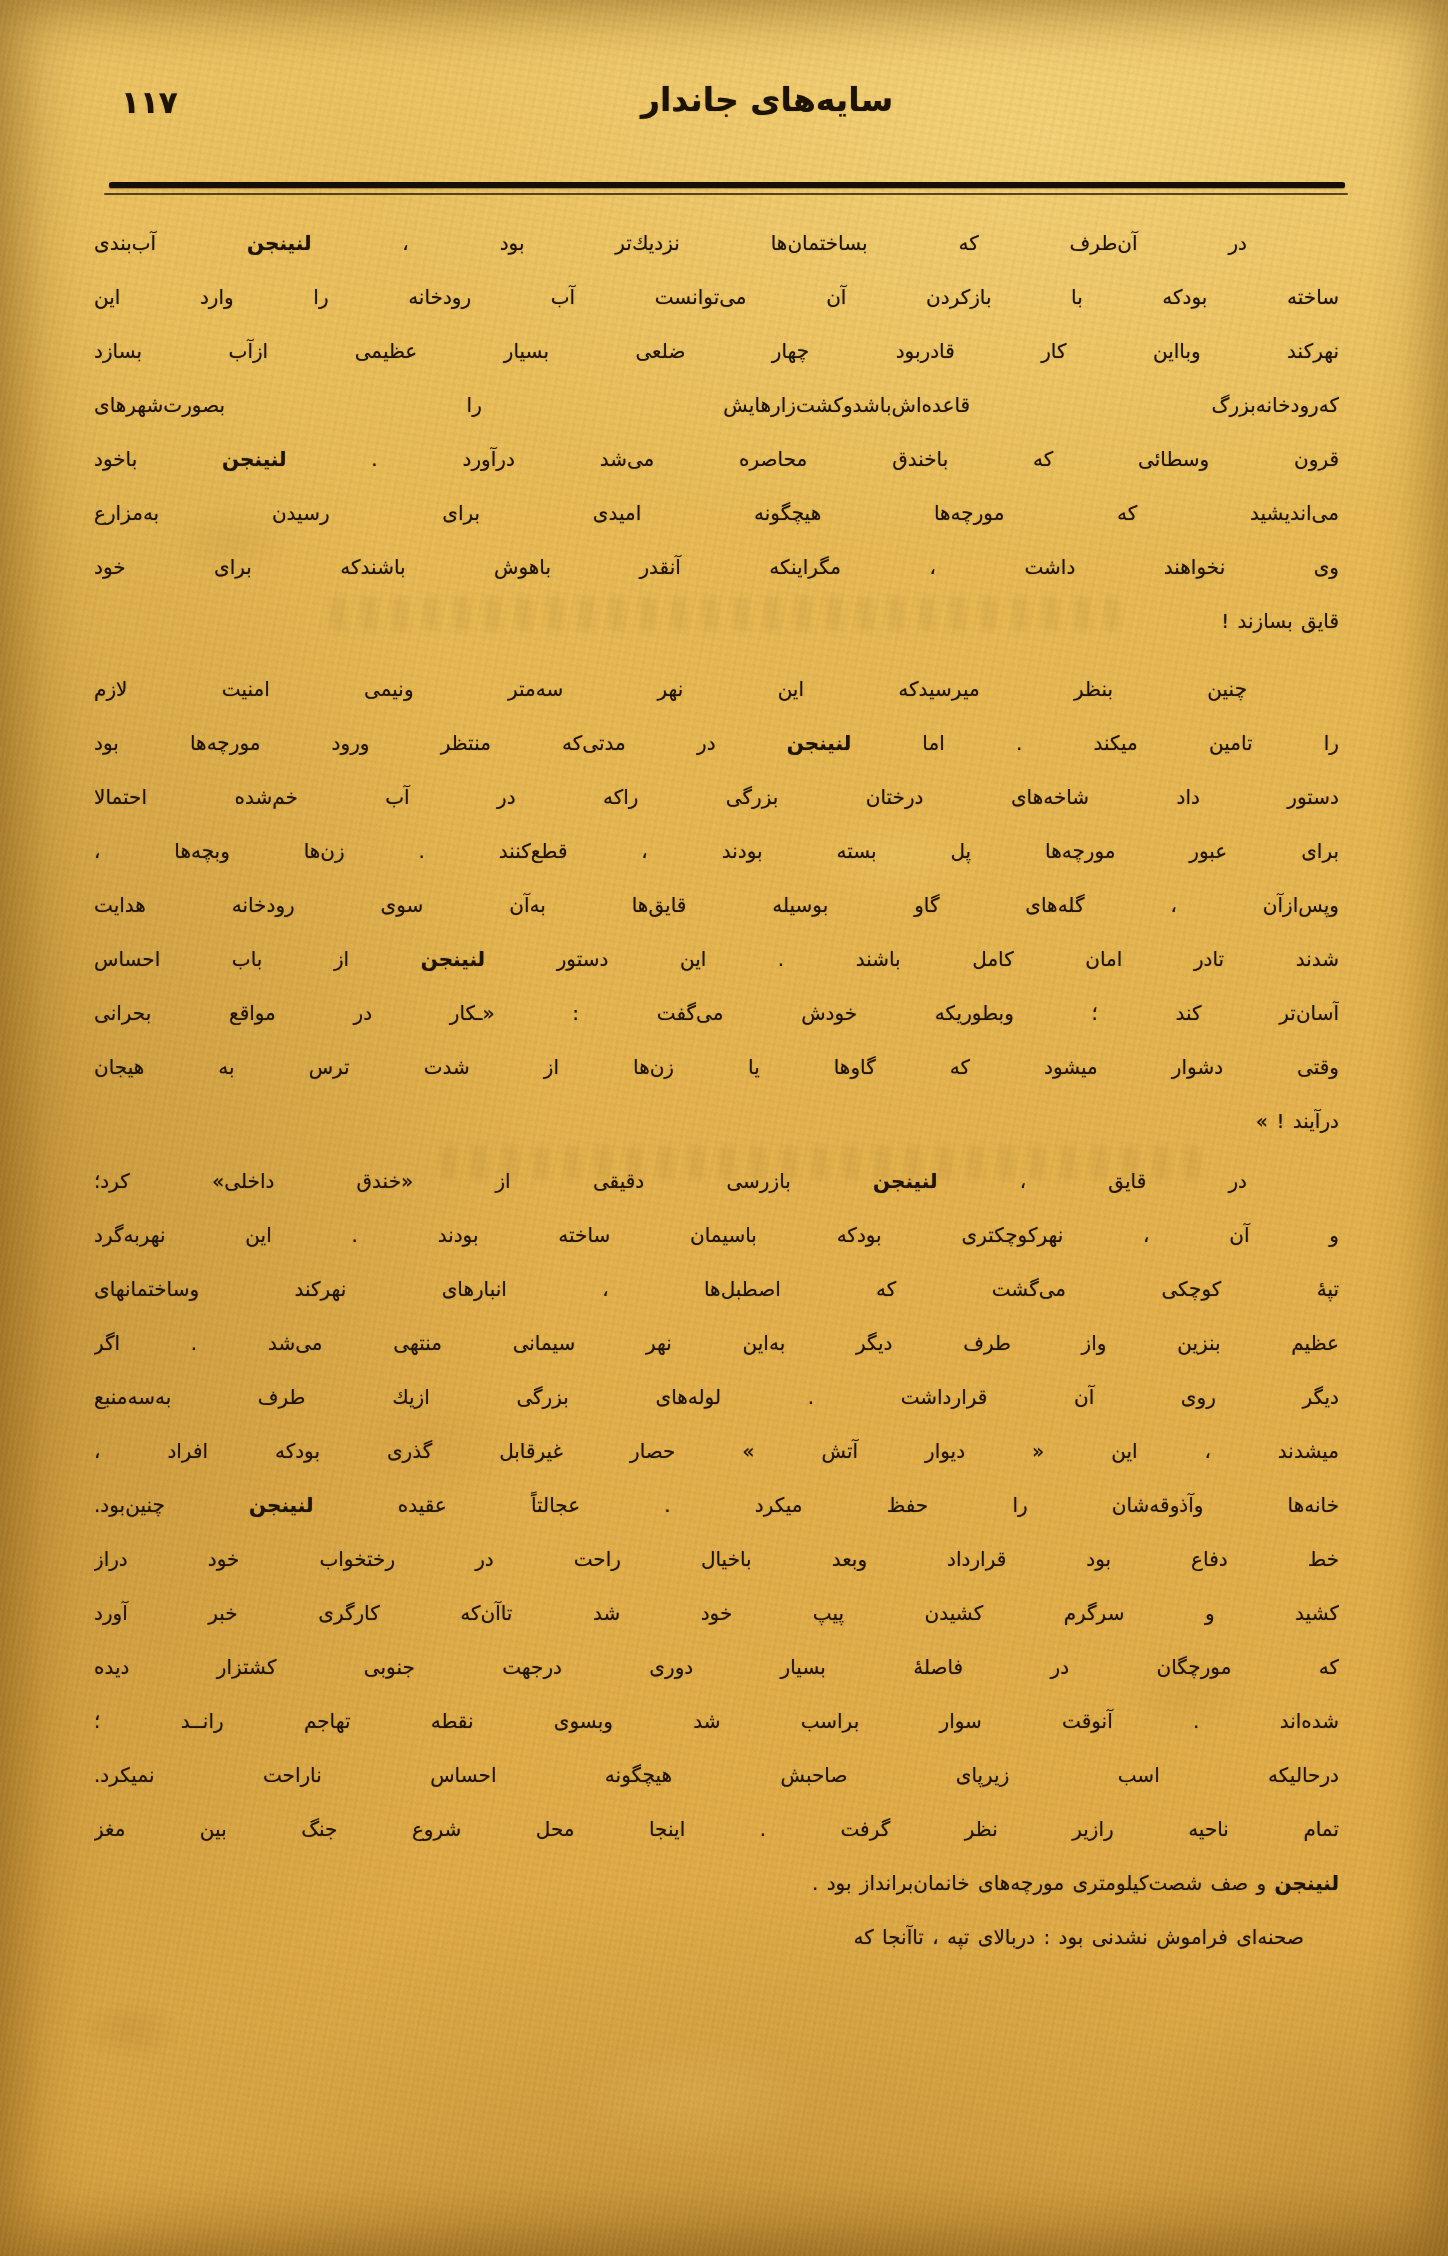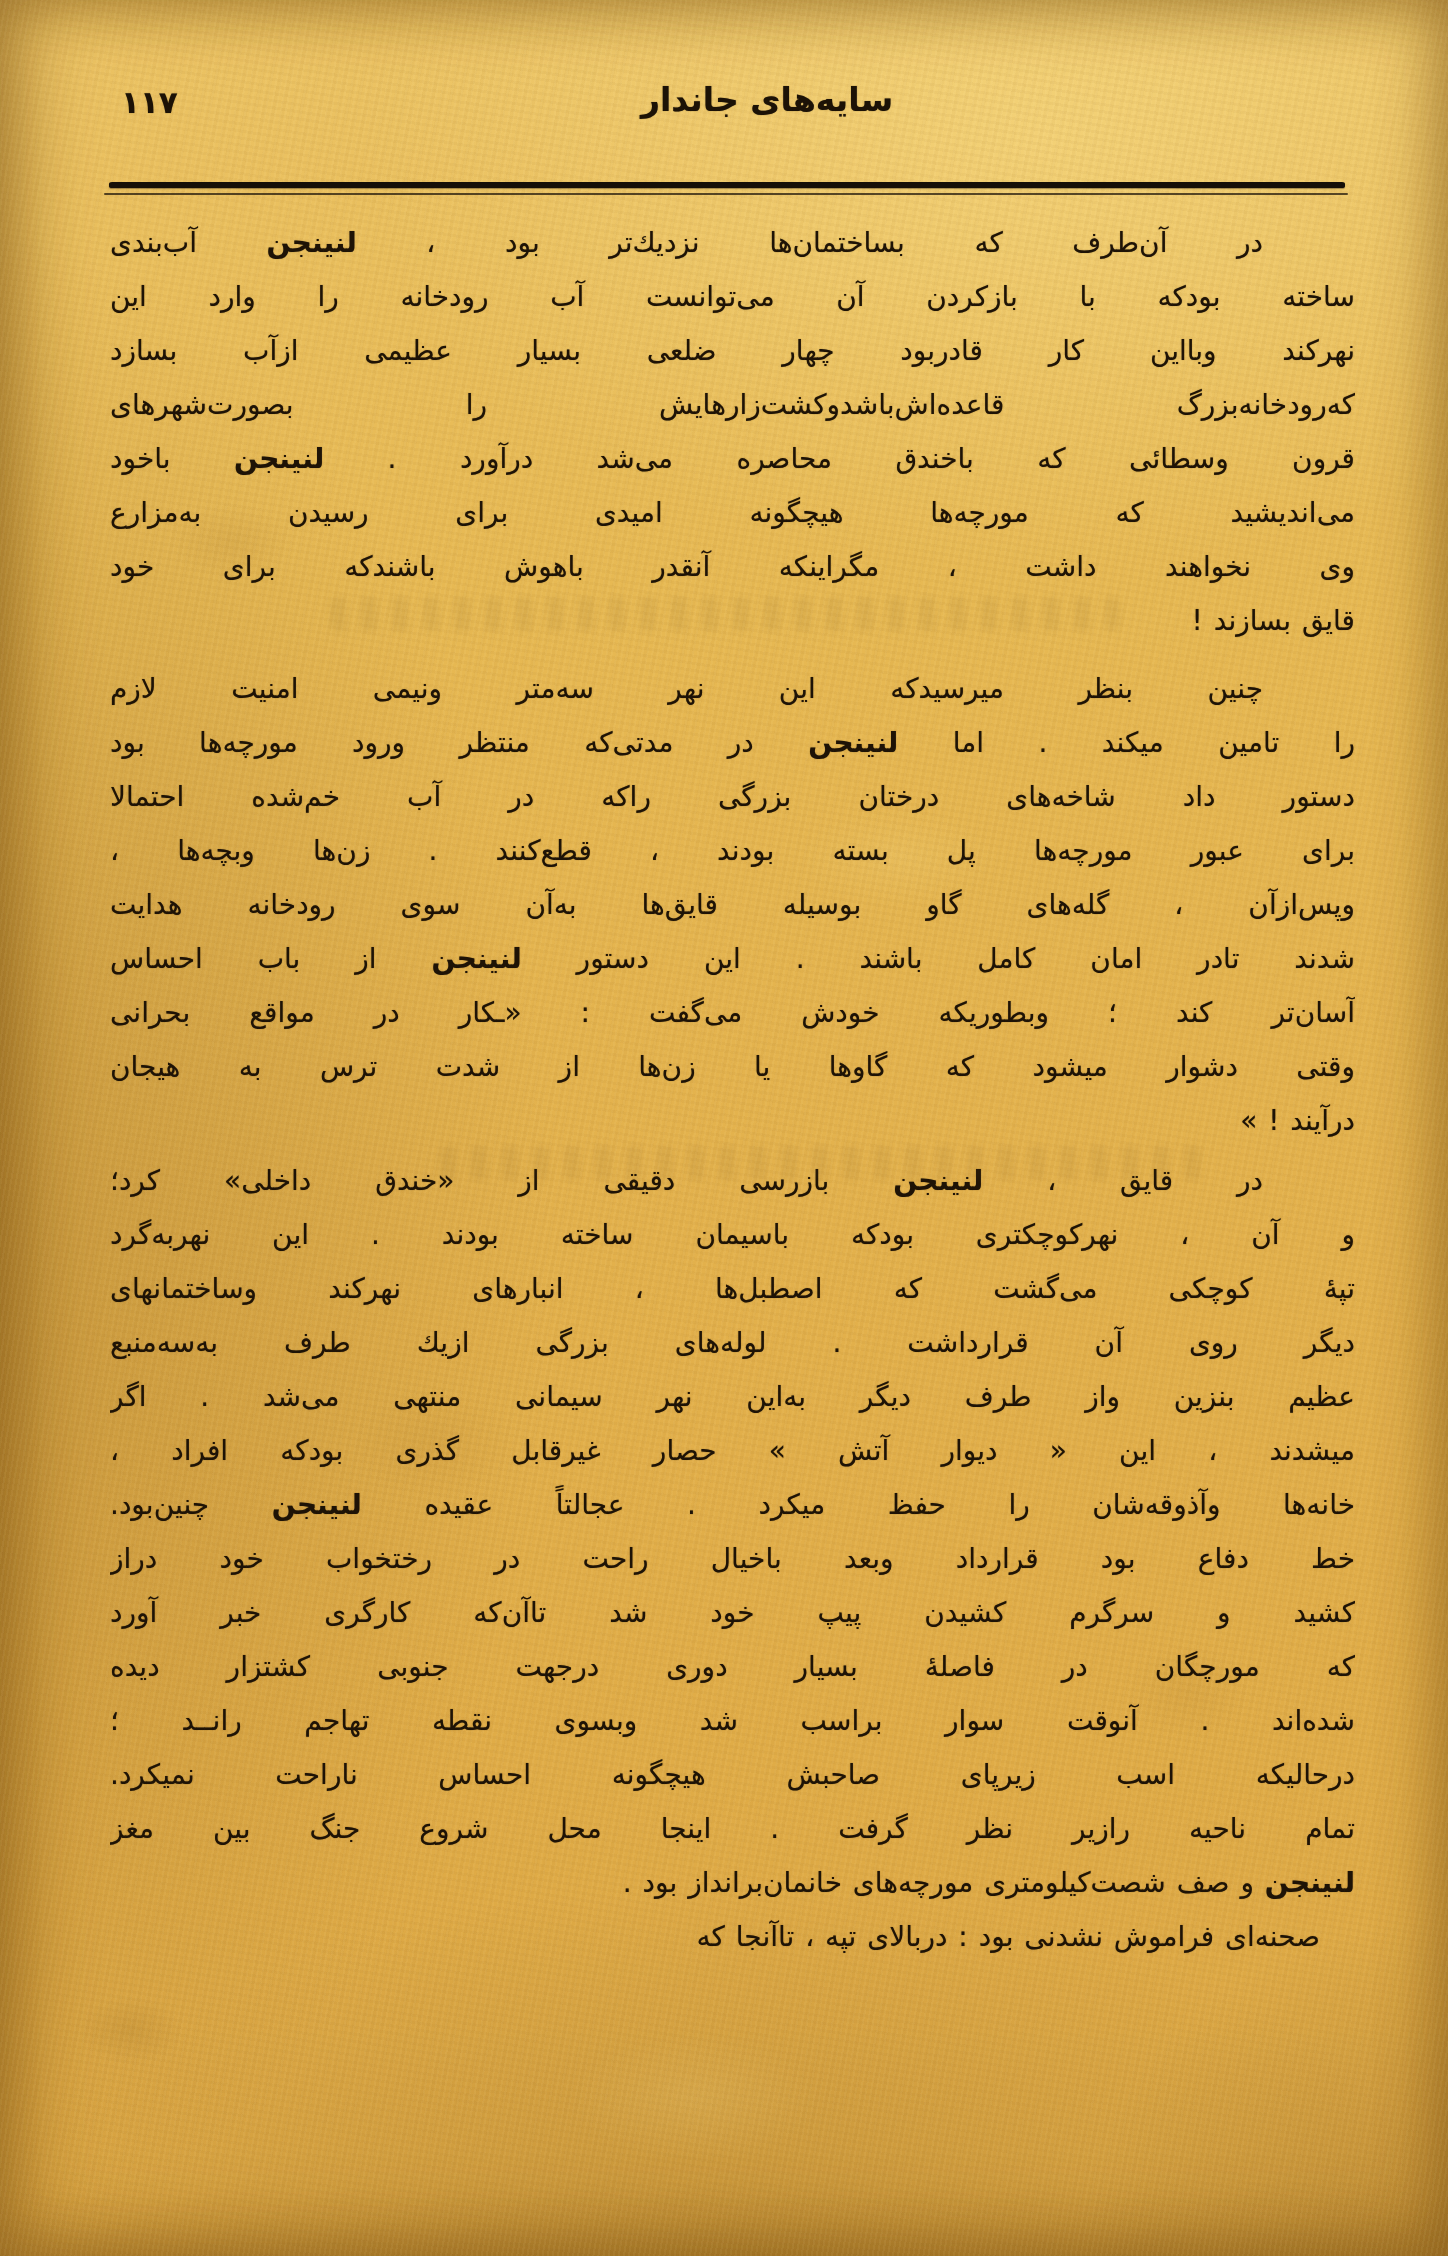--- a/index.html
+++ b/index.html
@@ -59,22 +59,22 @@
     position:absolute; left:109px; top:182px; width:1236px; height:6px;
     background:#150f08; border-radius:3px/2px;
     box-shadow:0 1px 1px rgba(21,15,8,.35);
   }
   .rule-thin {
     position:absolute; left:104px; top:193px; width:1244px; height:2px;
     background:rgba(26,18,9,.72); border-radius:1px;
   }
 
   .body {
-    position:absolute; left:110px; top:216px; width:1245px;
-    font-size:28px; color:#1e1306;
+    position:absolute; left:94px; top:216px; width:1245px;
+    font-size:20px; color:#1e1306;
     text-shadow:0 0 1px rgba(30,19,6,.5);
   }
   .para { margin:0; }
   .para.p2 { margin-top:14px; }
   .para.p3 { margin-top:6px; }
   .line {
     height:54px; line-height:54px;
     direction:rtl; unicode-bidi:embed;
     text-align:justify; text-align-last:justify;
     overflow:hidden; white-space:normal;
@@ -126,22 +126,22 @@
         <div class="line "><span>وپس‌ازآن ، گله‌های گاو بوسیله قایق‌ها به‌آن سوی رودخانه هدایت</span></div>
         <div class="line "><span>شدند تادر امان کامل باشند . این دستور </span><span class="b">لنینجن</span><span> از باب احساس</span></div>
         <div class="line "><span>آسان‌تر کند ؛ وبطوریکه خودش می‌گفت : «ـکار در مواقع بحرانی</span></div>
         <div class="line "><span>وقتی دشوار میشود که گاوها یا زن‌ها از شدت ترس به هیجان</span></div>
         <div class="line short"><span>درآیند ! »</span></div>
       </div>
       <div class="para p3">
         <div class="line indent-lg"><span>در قایق ، </span><span class="b">لنینجن</span><span> بازرسی دقیقی از «خندق داخلی» کرد؛</span></div>
         <div class="line "><span>و آن ، نهرکوچکتری بودکه باسیمان ساخته بودند . این نهربه‌گرد</span></div>
         <div class="line "><span>تپهٔ کوچکی می‌گشت که اصطبل‌ها ، انبارهای نهرکند وساختمانهای</span></div>
+        <div class="line "><span>عظیم بنزین واز طرف دیگر به‌این نهر سیمانی منتهی می‌شد . اگر</span></div>
         <div class="line "><span>دیگر روی آن قرارداشت . لوله‌های بزرگی ازیك طرف به‌سه‌منبع</span></div>
-        <div class="line "><span>عظیم بنزین واز طرف دیگر به‌این نهر سیمانی منتهی می‌شد . اگر</span></div>
         <div class="line "><span>میشدند ، این « دیوار آتش » حصار غیرقابل گذری بودکه افراد ،</span></div>
         <div class="line "><span>خانه‌ها وآذوقه‌شان را حفظ میکرد . عجالتاً عقیده </span><span class="b">لنینجن</span><span> چنین‌بود.</span></div>
       </div>
       <div class="para ">
         <div class="line "><span>خط دفاع بود قرارداد وبعد باخیال راحت در رختخواب خود دراز</span></div>
         <div class="line "><span>کشید و سرگرم کشیدن پیپ خود شد تاآن‌که کارگری خبر آورد</span></div>
         <div class="line "><span>که مورچگان در فاصلهٔ بسیار دوری درجهت جنوبی کشتزار دیده</span></div>
         <div class="line "><span>شده‌اند . آنوقت سوار براسب شد وبسوی نقطه تهاجم رانــد ؛</span></div>
         <div class="line "><span>درحالیکه اسب زیرپای صاحبش هیچگونه احساس ناراحت نمیکرد.</span></div>
         <div class="line "><span>تمام ناحیه رازیر نظر گرفت . اینجا محل شروع جنگ بین مغز</span></div>

